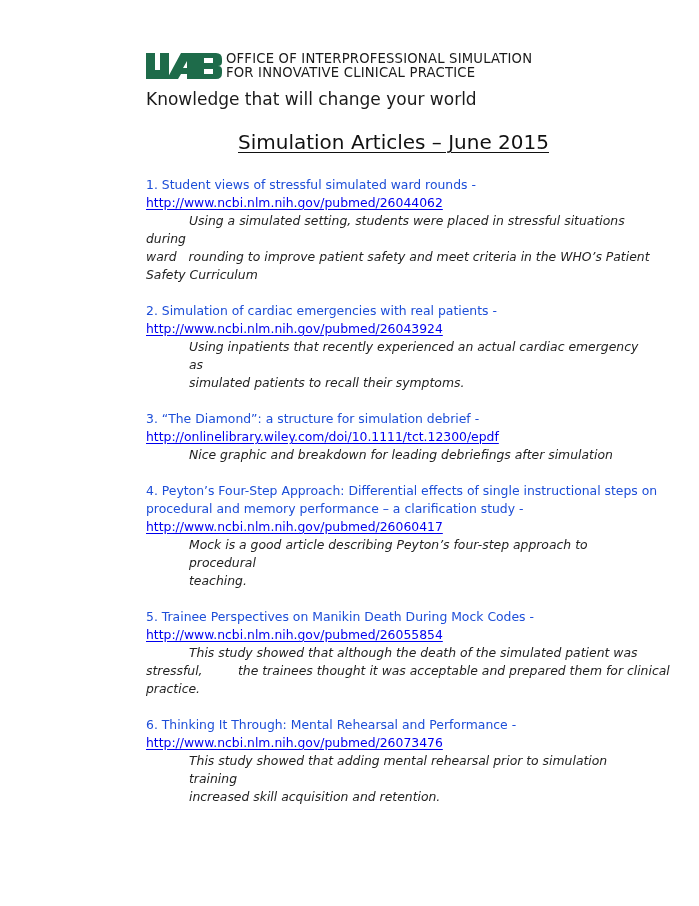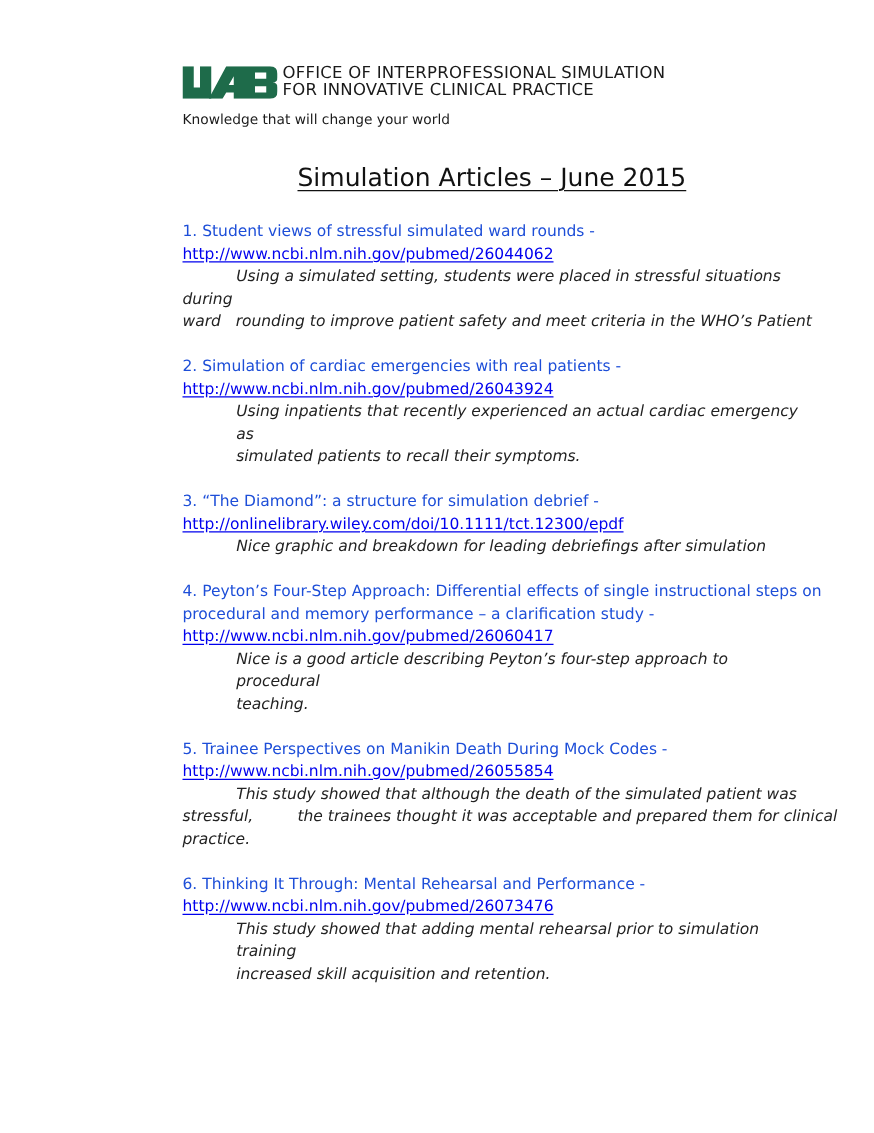--- a/index.html
+++ b/index.html
@@ -44,21 +44,21 @@
       line-height: 14px;
       letter-spacing: 0.2px;
       color: #1a1a1a;
       white-space: nowrap;
     }
     .tagline {
       position: absolute;
       left: 0;
       top: 37px;
       font-family: "DejaVu Sans", sans-serif;
-      font-size: 11px;
+      font-size: 17px;
       color: #1a1a1a;
       white-space: nowrap;
     }
     
     .doc-title {
       position: absolute;
       left: 0;
       width: 699px;
       top: 130px;
       text-align: center;
@@ -131,20 +131,21 @@
   </div>
 
   <div class="articles">
 
     <div class="article">
       <div class="article-title">1.  Student views of stressful simulated ward rounds -</div>
       <a class="article-link" href="#">http://www.ncbi.nlm.nih.gov/pubmed/26044062</a>
       <div class="article-desc">
         <div>Using a simulated setting, students were placed in stressful situations during</div>
         <div style="text-indent:0; white-space:pre;">ward   rounding to improve patient safety and meet criteria in the WHO’s Patient</div>
+        <div style="text-indent:0;">Safety Curriculum</div>
       </div>
     </div>
 
     <div class="article">
       <div class="article-title">2.  Simulation of cardiac emergencies with real patients -</div>
       <a class="article-link" href="#">http://www.ncbi.nlm.nih.gov/pubmed/26043924</a>
       <div class="article-desc hanging">
         <div>Using inpatients that recently experienced an actual cardiac emergency as</div>
         <div>simulated patients to recall their symptoms.</div>
       </div>
@@ -158,21 +159,21 @@
       </div>
     </div>
 
     <div class="article">
       <div class="article-title">
         <div style="white-space:nowrap;">4.  Peyton’s Four-Step Approach:  Differential effects of single instructional steps on</div>
         <div>procedural and memory performance – a clarification study -</div>
       </div>
       <a class="article-link" href="#">http://www.ncbi.nlm.nih.gov/pubmed/26060417</a>
       <div class="article-desc hanging">
-        <div>Nice is a good article describing Peyton’s four-step approach to procedural</div>
+        <div>Mock is a good article describing Peyton’s four-step approach to procedural</div>
         <div>teaching.</div>
       </div>
     </div>
 
     <div class="article">
       <div class="article-title">5.  Trainee Perspectives on Manikin Death During Mock Codes -</div>
       <a class="article-link" href="#">http://www.ncbi.nlm.nih.gov/pubmed/26055854</a>
       <div class="article-desc">
         <div>This study showed that although the death of the simulated patient was</div>
         <div style="text-indent:0; white-space:pre;">stressful,         the trainees thought it was acceptable and prepared them for clinical</div>

